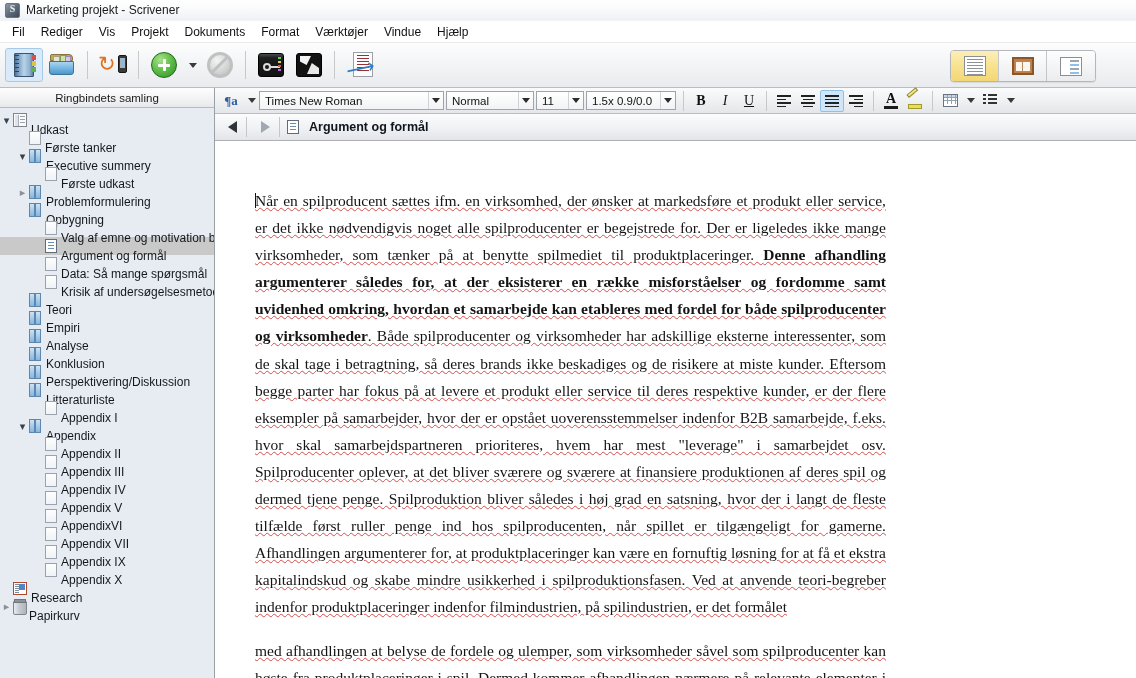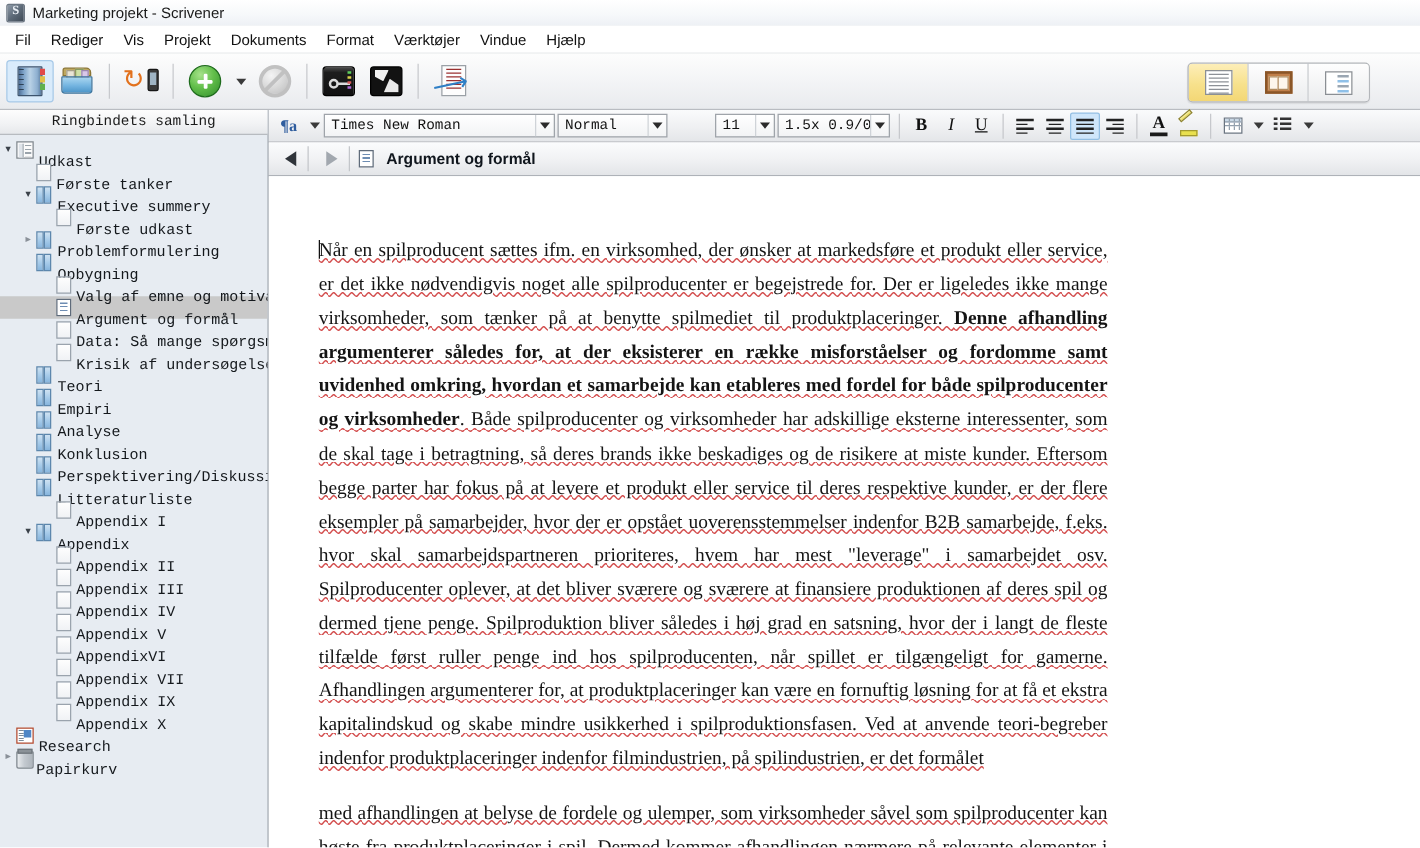--- a/index.html
+++ b/index.html
@@ -243,21 +243,21 @@
   .vm-outl i.hl { background: #8fc0e8; }
 
   
   #body { display: flex; height: 590px; }
 
   
   #sidebar {
     width: 215px; flex: none;
     background: #e7ecf2;
     border-right: 1px solid #9aa0a8;
-    display: flex; flex-direction: column; font-family: Liberation Mono, monospace;
+    display: flex; flex-direction: column;
   }
   #binder-header {
     height: 20px;
     background: linear-gradient(to bottom, #fdfdfd 0%, #f1f2f4 60%, #e6e8eb 100%);
     border-bottom: 1px solid #b7bbc0;
     display: flex; align-items: center; justify-content: center;
     font-size: 11.5px; color: #1b1b1b;
   }
   #tree { flex: 1; overflow: hidden; padding-top: 3px; }
   .row {
@@ -363,33 +363,33 @@
 
   .fb-dd {
     height: 19px;
     background: linear-gradient(to bottom, #ffffff, #f2f3f5);
     border: 1px solid #9fa4aa;
     display: flex; align-items: center;
     font-size: 11.5px; color: #111;
     padding: 0 0 0 5px;
     margin-right: 2px;
   }
-  .fb-dd .val { flex: 1; white-space: nowrap; overflow: hidden; font-family: Liberation Mono, monospace; }
+  .fb-dd .val { flex: 1; white-space: nowrap; overflow: hidden; }
   .fb-dd .arw {
     width: 15px; display: flex; align-items: center; justify-content: center;
     border-left: 1px solid #cfd3d8; height: 100%;
   }
   .fb-dd .arw::after {
     content: ""; width: 0; height: 0;
     border-left: 4px solid transparent; border-right: 4px solid transparent;
     border-top: 5px solid #2b2b2b;
   }
   #dd-font { width: 185px; }
   #dd-style { width: 88px; }
-  #dd-size { width: 48px; margin-left: 36px; }
+  #dd-size { width: 48px; }
   #dd-spacing { width: 90px; }
 
   .fb-btn {
     width: 24px; height: 22px;
     display: flex; align-items: center; justify-content: center;
     font-size: 14px; color: #111; cursor: default;
     border-radius: 2px;
   }
   .fb-btn.on { background: #cfe6fa; border: 1px solid #93bfe3; }
   .fb-btn b, .fb-btn i, .fb-btn u { font-family: "Liberation Serif", serif; font-size: 14px; }

